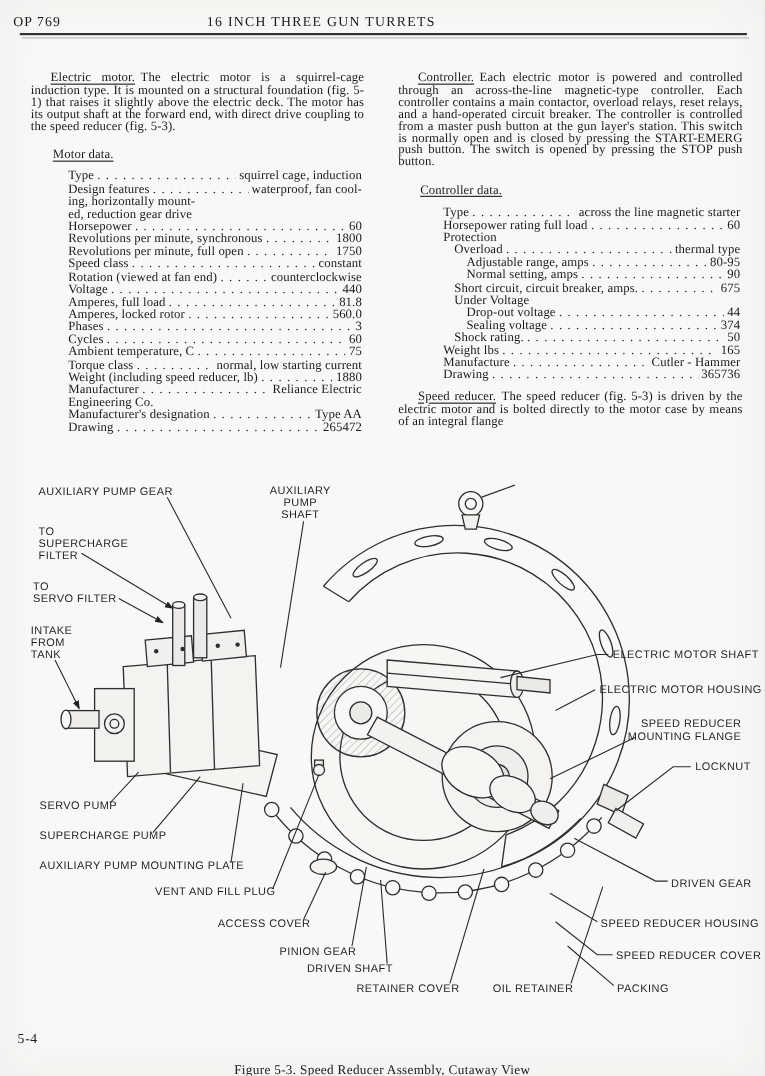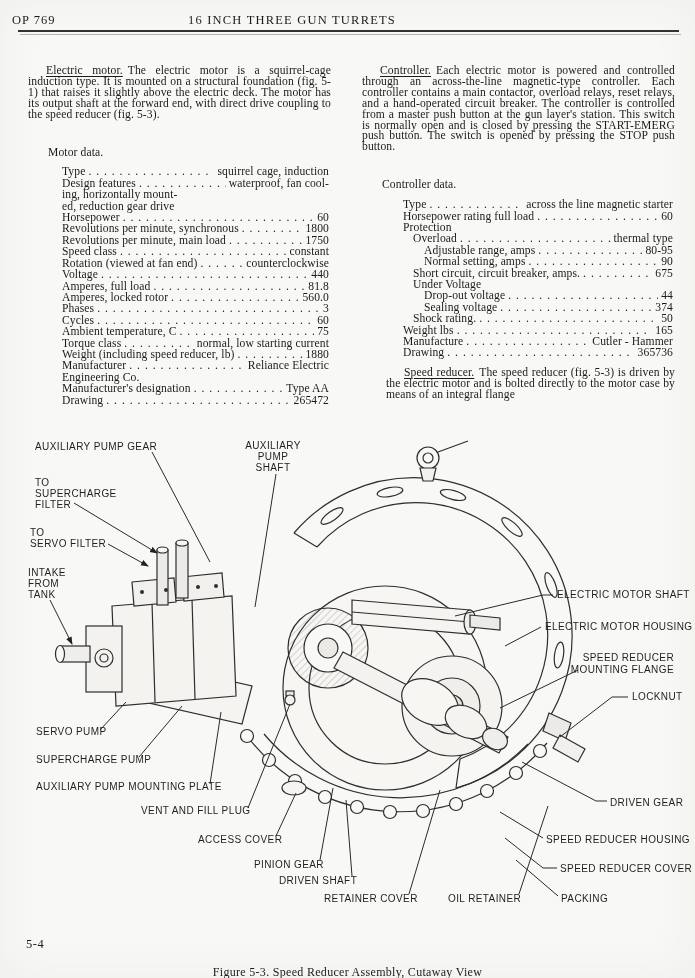--- a/index.html
+++ b/index.html
@@ -13,40 +13,40 @@
   .doc-no{position:absolute;left:12px;top:13px;font-size:12.5px;letter-spacing:1px;}
   .hdr-title{position:absolute;left:92px;top:13px;width:400px;text-align:center;font-size:12.5px;letter-spacing:1.2px;}
   .rule1{position:absolute;left:18px;right:16px;top:30px;height:2.2px;background:#34322f;}
   .rule2{position:absolute;left:20px;right:14px;top:34px;height:1px;background:#b8b5ae;}
   
   .col{position:absolute;top:66px;font-size:11.6px;line-height:10.9px;letter-spacing:0.1px;}
   .col-left{left:28px;width:303px;}
   .col-right{left:362px;width:313px;}
   .para{margin:0;text-align:justify;text-indent:18px;}
   .uh{text-decoration:underline;text-underline-offset:2px;margin-right:5px;}
-  .subhead{margin:27px 0 0 20px;text-underline-offset:2px;}
+  .subhead{margin:15px 0 0 20px;text-decoration:underline;text-underline-offset:2px;}
   .datalist{margin-top:8px;padding-left:34px;padding-right:2px;}
   .datalist-r{padding-left:41px;}
   .data-row{display:flex;align-items:baseline;line-height:11.4px;font-size:11.6px;}
   .data-row .dl{white-space:nowrap;}
   .data-row .dots{flex:1 1 auto;overflow:hidden;white-space:nowrap;min-width:6px;margin:0 3px;}
   .data-row .dots::after{content:". . . . . . . . . . . . . . . . . . . . . . . . . . . . . . . . . .";letter-spacing:1px;}
   .data-row .dv{white-space:nowrap;}
   .data-row.ind1{padding-left:10px;}
   .data-row.ind2{padding-left:21px;}
   .data-row.cont{}
-  .para2{margin-top:9px;margin-left:24px;}
+  .para2{margin-top:9px;}
   
   svg.diagram{position:absolute;left:0;top:0;pointer-events:none;}
   .co{font-family:"Liberation Sans",sans-serif;font-size:10px;letter-spacing:0.4px;fill:#1f1f1f;}
   .ld{stroke:#2a2a2a;stroke-width:1;fill:none;}
   .mech{stroke:#2e2e2e;stroke-width:1.2;}
   
   .caption{position:absolute;top:965px;left:0;width:100%;text-align:center;font-size:12px;letter-spacing:0.3px;}
-  .page-no{position:absolute;left:26px;top:937px;font-size:12.5px;letter-spacing:0.6px;}
+  .page-no{position:absolute;left:16px;top:937px;font-size:12.5px;letter-spacing:0.6px;}
 </style>
 </head>
 <body>
 
 <div class="page">
 
   <div class="doc-no">OP 769</div>
   <div class="hdr-title">16 INCH THREE GUN TURRETS</div>
   <div class="rule1"></div>
   <div class="rule2"></div>
@@ -75,21 +75,21 @@
           <span class="dl">Horsepower</span>
           <span class="dots"></span>
           <span class="dv">60</span>
         </div>
         <div class="data-row">
           <span class="dl">Revolutions per minute, synchronous</span>
           <span class="dots"></span>
           <span class="dv">1800</span>
         </div>
         <div class="data-row">
-          <span class="dl">Revolutions per minute, main load</span>
+          <span class="dl">Revolutions per minute, full open</span>
           <span class="dots"></span>
           <span class="dv">1750</span>
         </div>
         <div class="data-row">
           <span class="dl">Speed class</span>
           <span class="dots"></span>
           <span class="dv">constant</span>
         </div>
         <div class="data-row">
           <span class="dl">Rotation (viewed at fan end)</span>

